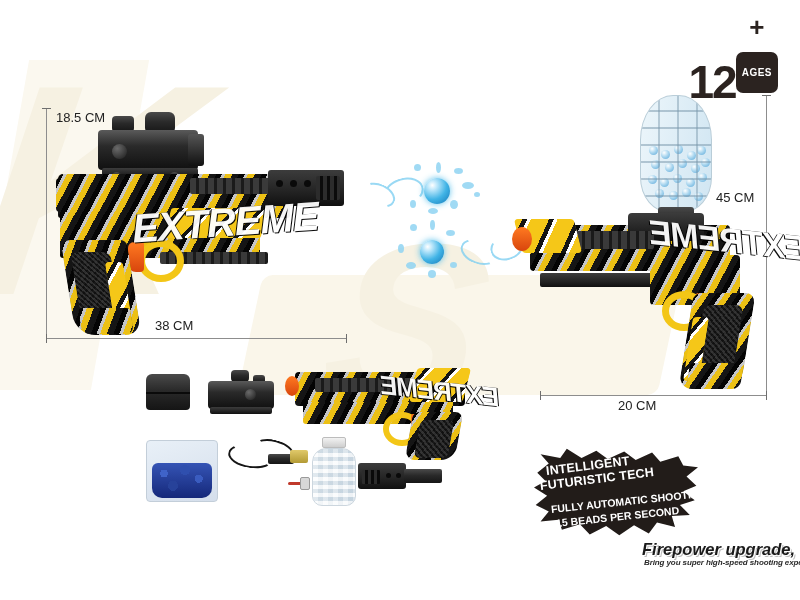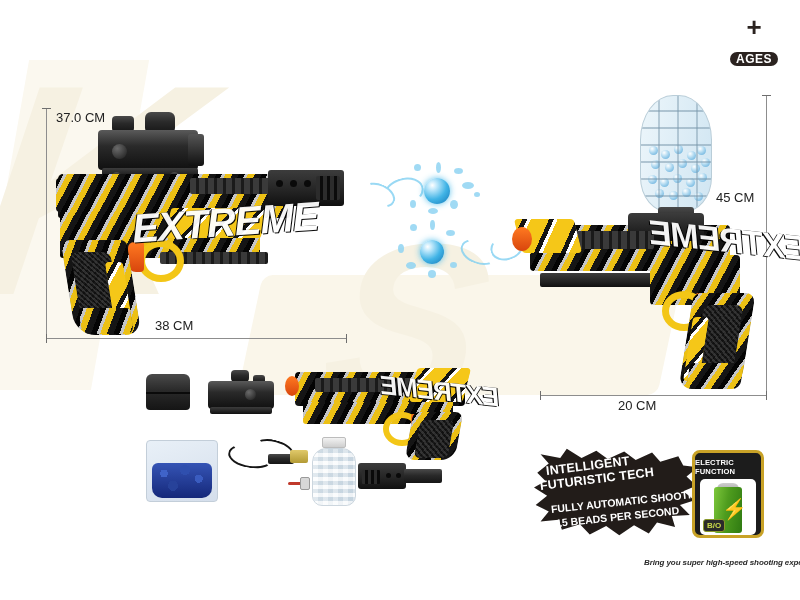--- a/index.html
+++ b/index.html
@@ -30,22 +30,22 @@
             background: #fbf8ef; transform: skewX(-10deg); }
 
   
   .age-badge { position: absolute; right: 22px; top: 14px; display: flex; align-items: flex-end; }
   .age-num {
     font-size: 46px; font-weight: 700; color: #2b2320;
     font-family: "Liberation Sans", sans-serif; letter-spacing: -2px; line-height: .9;
   }
   .age-plus { font-size: 26px; font-weight: 700; color: #2b2320; line-height: 1; margin-bottom: 12px; }
   .age-word {
-    background: #2b2320; color: #fff; font-size: 12px; font-weight: 700;
-    padding: 0 6px; border-radius: 7px; letter-spacing: .5px; margin-bottom: 0;
+    background: #2b2320; color: #fff; font-size: 10px; font-weight: 700;
+    padding: 15px 6px; border-radius: 7px; letter-spacing: .5px; margin-bottom: 10px;
   }
 
   
   .dim-label { position: absolute; font-size: 13px; color: #222; font-family: "Liberation Sans", sans-serif; white-space: nowrap; }
   .vline { position: absolute; width: 1px; background: #8d8d8d; }
   .hline { position: absolute; height: 1px; background: #8d8d8d; }
   .tick-h { position: absolute; width: 9px; height: 1px; background: #6e6e6e; }
   .tick-v { position: absolute; width: 1px; height: 9px; background: #6e6e6e; }
 
   
@@ -205,29 +205,30 @@
 <body>
 
 <div id="stage">
 
   <div class="wm-bar2"></div>
   <div class="wm wm-k">K</div>
   <div class="wm-bar"></div>
   <div class="wm wm-s">S</div>
 
   <div class="age-badge">
+    <span class="age-num">12</span>
     <div style="display:flex;flex-direction:column;align-items:center;">
       <span class="age-plus">+</span>
       <span class="age-word">AGES</span>
     </div>
   </div>
 
   <div class="vline" style="left:46px; top:108px; height:230px;"></div>
   <div class="tick-h" style="left:42px; top:108px;"></div>
-  <div class="dim-label" style="left:56px; top:110px;">37.0 CM</div>
+  <div class="dim-label" style="left:56px; top:110px;">18.5 CM</div>
 
   <div class="hline" style="left:46px; top:338px; width:300px;"></div>
   <div class="tick-v" style="left:46px; top:334px;"></div>
   <div class="tick-v" style="left:346px; top:334px;"></div>
   <div class="dim-label" style="left:155px; top:318px;">38 CM</div>
 
   <div class="vline" style="left:766px; top:95px; height:300px;"></div>
   <div class="tick-h" style="left:762px; top:95px;"></div>
   <div class="dim-label" style="left:716px; top:190px;">45 CM</div>
 
@@ -394,25 +395,17 @@
   <div class="acc" style="left:386px; top:473px; width:5px; height:5px; border-radius:50%; background:#0a0a0a;"></div>
   <div class="acc" style="left:396px; top:473px; width:5px; height:5px; border-radius:50%; background:#0a0a0a;"></div>
   <div class="acc blk" style="left:404px; top:469px; width:38px; height:14px; border-radius:2px;"></div>
 
   <div class="burst"></div>
   <div class="burst-t1">INTELLIGENT</div>
   <div class="burst-t2">FUTURISTIC TECH</div>
   <div class="burst-t3">FULLY AUTOMATIC SHOOTING</div>
   <div class="burst-t4">15 BEADS PER SECOND</div>
 
-  <div class="ebadge">
-    <span class="ebadge-title">ELECTRIC FUNCTION</span>
-    <div class="ebadge-inner">
-      <div class="batt-cap2"></div>
-      <div class="batt-green"></div>
-      <div class="bolt">⚡</div>
-      <span class="bo-tag">B/O</span>
-    </div>
-  </div>
-
+
+  <div class="fp-main">Firepower upgrade,</div>
   <div class="fp-sub">Bring you super high-speed shooting experience!</div>
 
 </div>
 
 </body></html>

